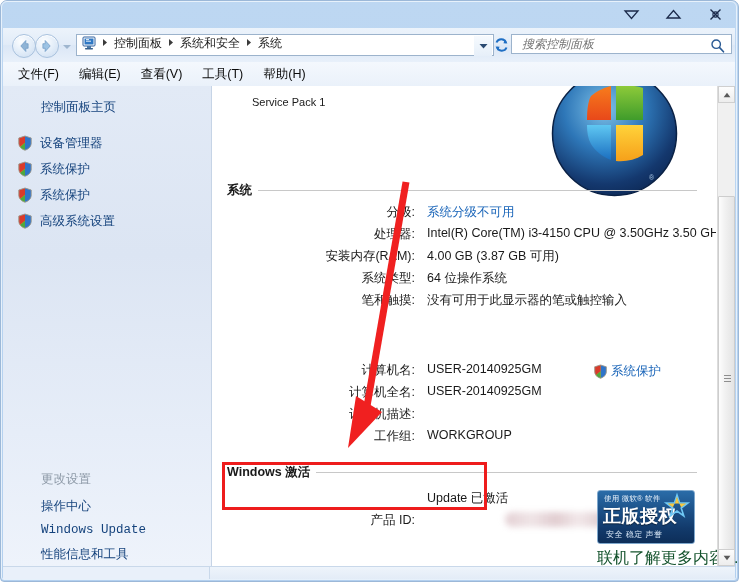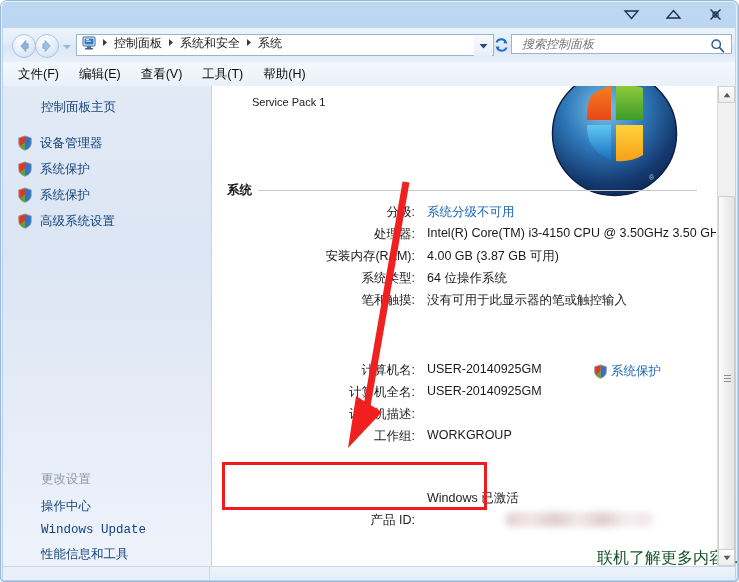--- a/index.html
+++ b/index.html
@@ -654,34 +654,49 @@
         <svg width="15" height="15" viewBox="0 0 16 16">
           <path d="M8 1 L14.2 3 L14.2 8.2 C14.2 11.6 11.4 14.2 8 15.2 C4.6 14.2 1.8 11.6 1.8 8.2 L1.8 3 Z" fill="#f2b41a"></path>
           <path d="M8 1 L14.2 3 L14.2 8.2 C14.2 11.6 11.4 14.2 8 15.2 Z" fill="#2f74c9"></path>
           <path d="M8 1 L1.8 3 L1.8 8.2 C1.8 9.6 2.3 10.9 3 12 L8 7.8 Z" fill="#d93b2b"></path>
           <path d="M8 7.8 L3 12 C4.2 13.5 6 14.7 8 15.2 Z" fill="#4fa83d"></path>
           <path d="M8 1 L14.2 3 L14.2 8.2 C14.2 11.6 11.4 14.2 8 15.2 C4.6 14.2 1.8 11.6 1.8 8.2 L1.8 3 Z" fill="none" stroke="#9a9a9a" stroke-width="0.9"></path>
         </svg>
         <span>系统保护</span>
       </div>
 
+      <div class="sect" style="top:378px">
+        <span class="sect-title">Windows 激活</span>
+        <span class="sect-rule"></span>
+      </div>
 
       <div class="row" style="top:404px">
         <span class="k"></span>
-        <span class="v">Windows 已激活</span>
+        <span class="v">Update 已激活</span>
       </div>
       <div class="row" style="top:426px">
         <span class="k">产品 ID:</span>
         <span class="v"></span>
       </div>
 
     </div>
 
     <div class="blur-id" style="left:502px; top:426px;"></div>
 
+    <div class="genuine-badge" style="left:594px; top:404px;">
+      <span class="gb-l1">使用 微软® 软件</span>
+      <span class="gb-l2">正版授权</span>
+      <span class="gb-l3">安全 稳定 声誉</span>
+      <svg class="gb-star" width="30" height="30" viewBox="0 0 30 30">
+        <path d="M15 3 L17.6 11 L25.8 11 L19.2 16 L21.8 24 L15 19 L8.2 24 L10.8 16 L4.2 11 L12.4 11 Z" fill="none" stroke="#6fc8f5" stroke-width="1.6"></path>
+        <path d="M15 4.5 L17.2 11.5 L12.8 11.5 Z" fill="#f5c842"></path>
+        <path d="M5.6 11.6 L12.6 11.6 L10.9 15.2 Z" fill="#f5c842"></path>
+        <path d="M24.4 11.6 L17.4 11.6 L19.1 15.2 Z" fill="#f5c842"></path>
+      </svg>
+    </div>
 
     <div class="online-link" style="left:594px; top:462px;">联机了解更多内容...</div>
 
     <div class="vscroll">
       <div class="vs-btn vs-up">
         <svg width="8" height="6" viewBox="0 0 8 6">
           <path d="M4 0.8 L7.4 5.2 L0.6 5.2 Z" fill="#5a5a5a"></path>
         </svg>
       </div>
       <div class="vs-thumb">

